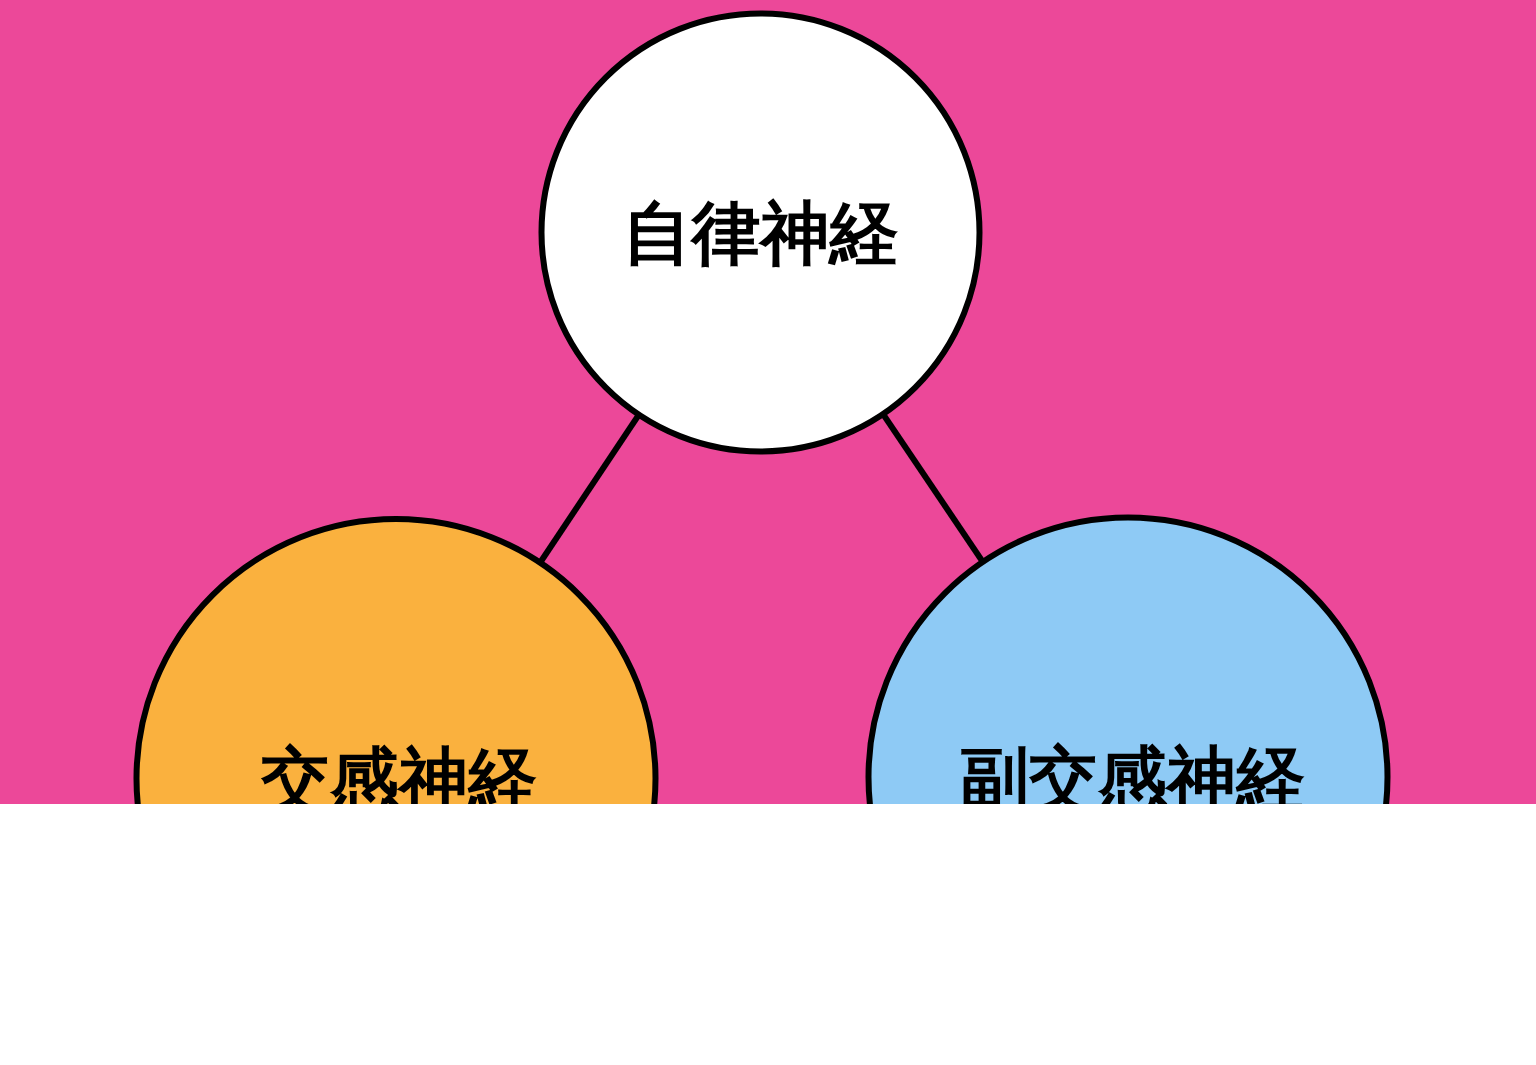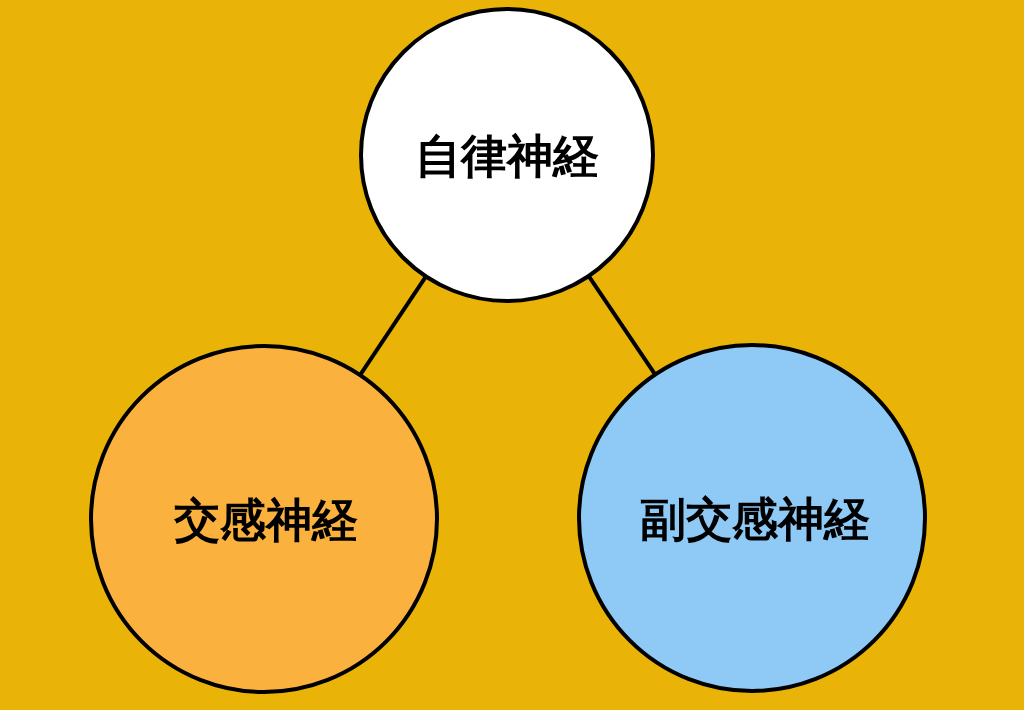--- a/index.html
+++ b/index.html
@@ -3,22 +3,22 @@
 <meta charset="utf-8">
 <style>
   html, body {
     margin: 0;
     padding: 0;
     background: #ffffff;
   }
   .canvas {
     position: relative;
     width: 1024px;
-    height: 710px;
-    background: #eab308;
+    height: 536px;
+    background: #ec4899;
     overflow: hidden;
     font-family: "Liberation Sans", sans-serif;
   }
   svg {
     display: block;
   }
   .node-label {
     font-family: "Liberation Sans", sans-serif;
     font-weight: bold;
     font-size: 46px;

